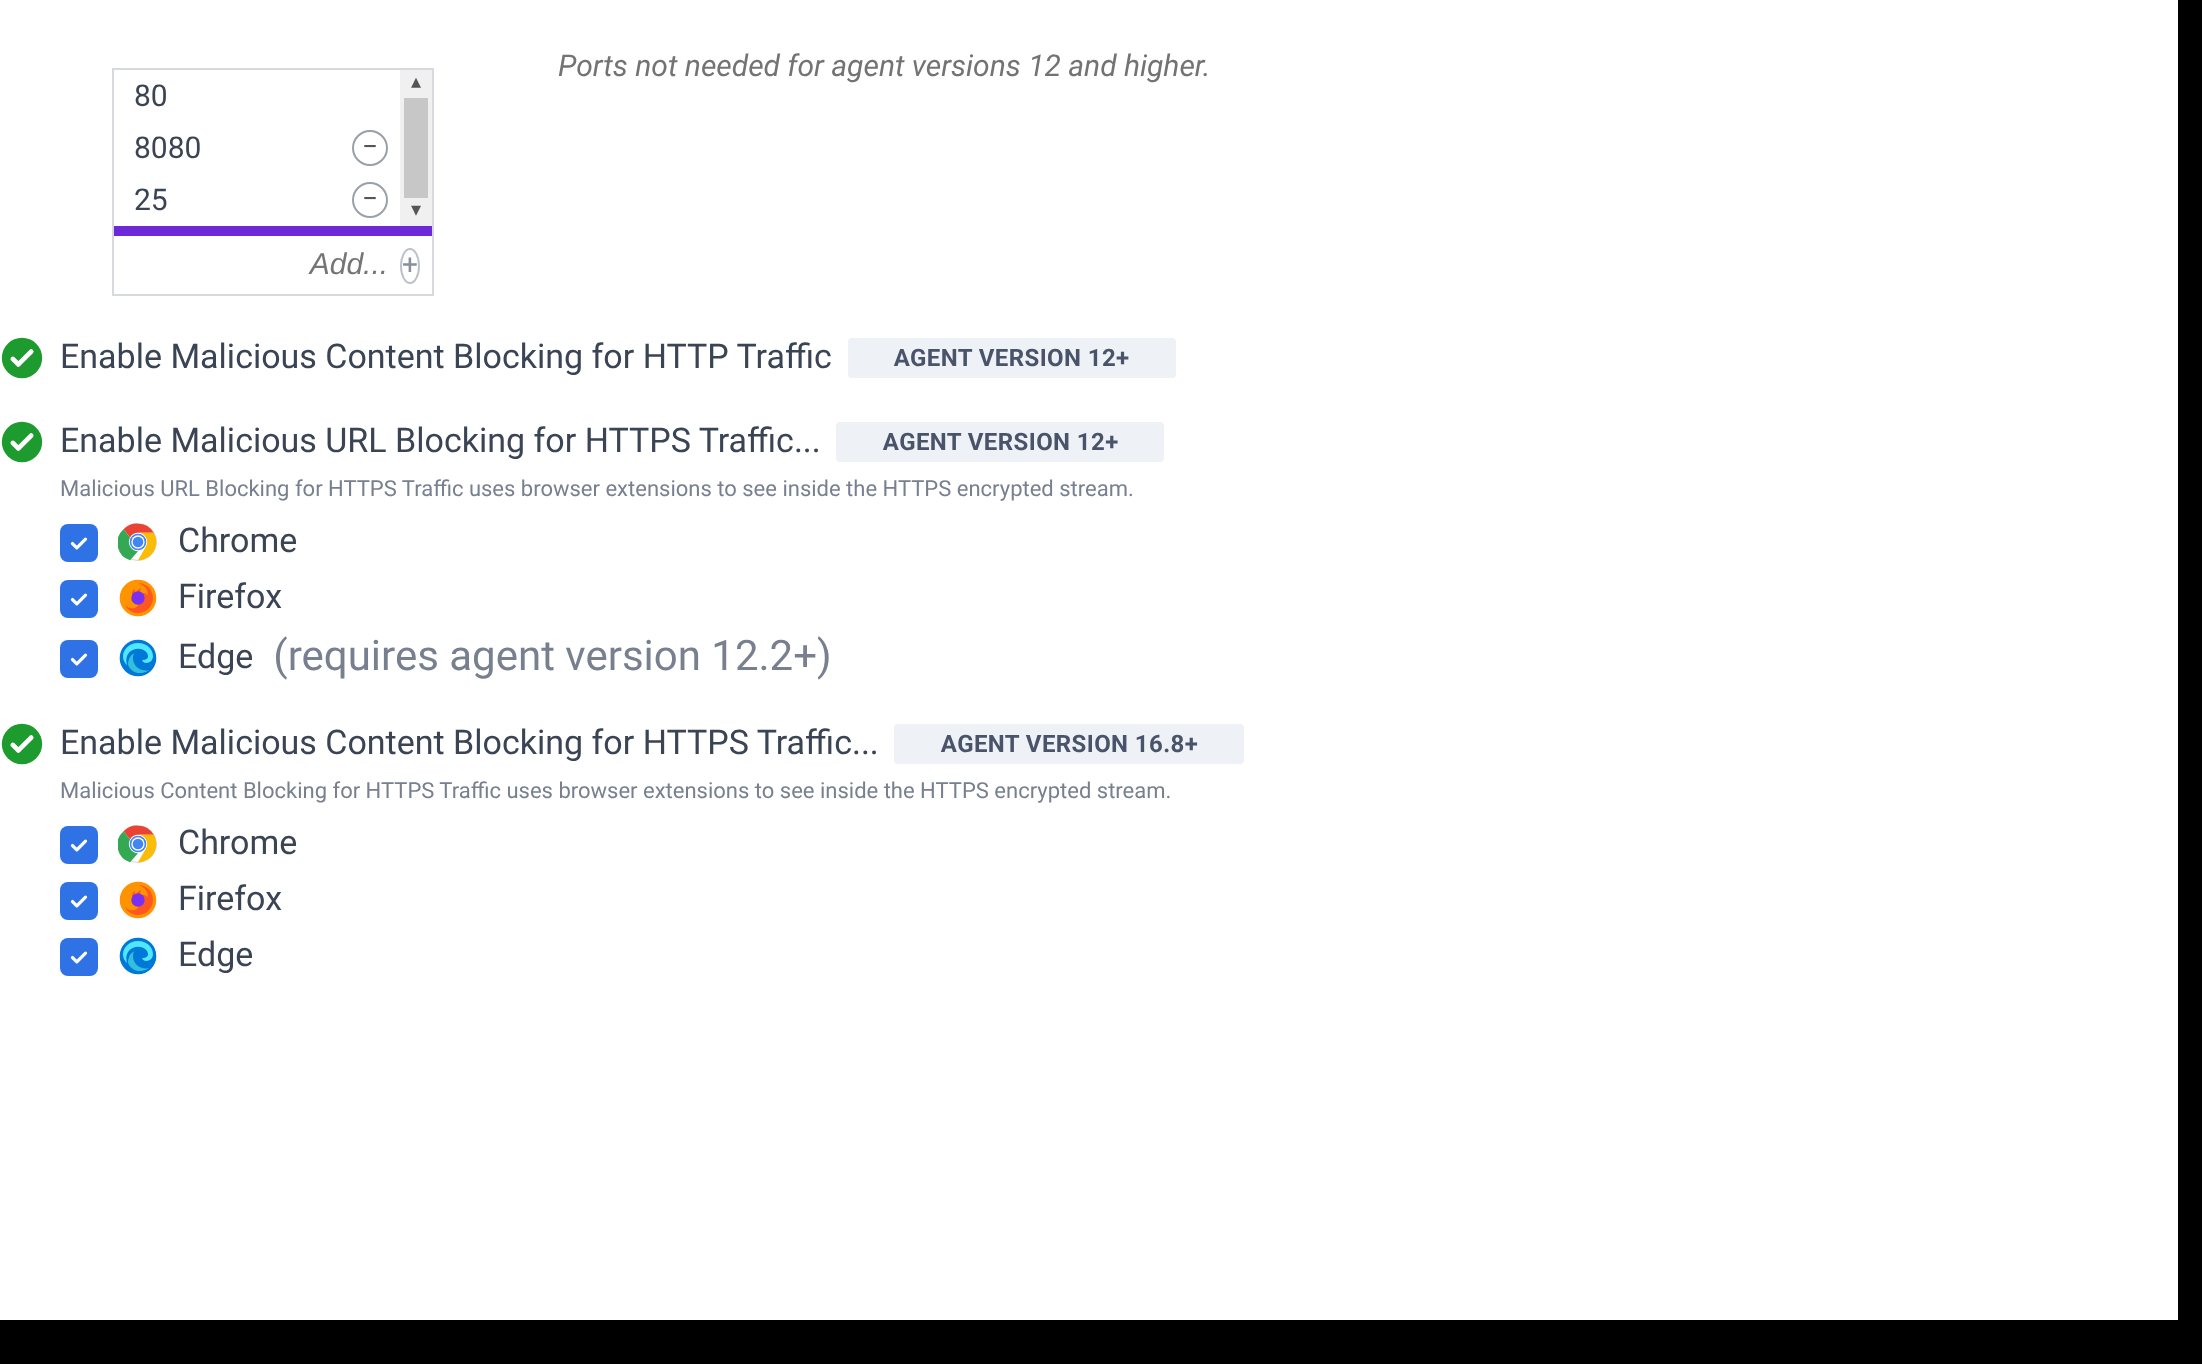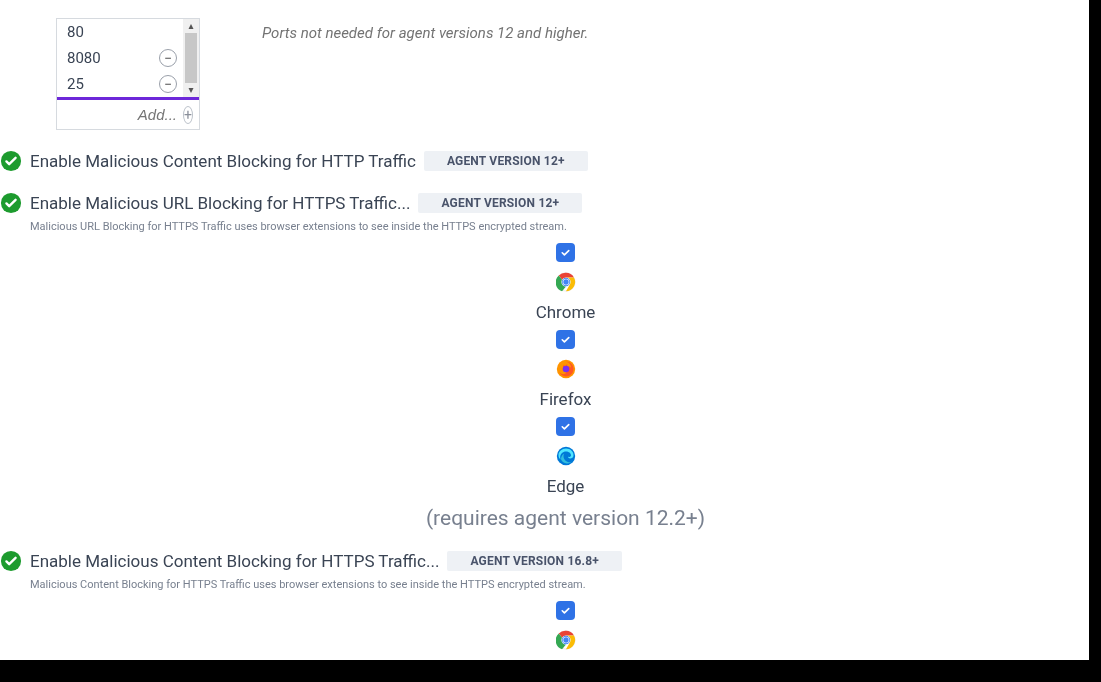--- a/index.html
+++ b/index.html
@@ -59,22 +59,23 @@
     margin: 14px 0 10px 30px;
   }
   .ports-area {
     display: flex;
     align-items: flex-start;
     margin-left: 56px;
     gap: 18px;
   }
   .ports-box {
     border: 1px solid #d6dadf;
-    width: 144px;
+    width: 161px;
     background: #fff;
+    margin-top: 16px;
   }
   .ports-list {
     position: relative;
   }
   .port-item {
     display: flex;
     align-items: center;
     justify-content: space-between;
     padding: 4px 22px 4px 10px;
     font-size: 15px;
@@ -114,21 +115,21 @@
     flex: 1;
     width: 12px;
     background: #c7c7c7;
     margin: 0 2px;
   }
   .add-row {
     display: flex;
     align-items: center;
     justify-content: flex-end;
     padding: 5px 6px 5px 8px;
-    border-top: 3px solid #6d28d9;
+    border-top: 5px solid #6d28d9;
     gap: 4px;
   }
   .add-input {
     flex: 1;
     border: none;
     text-align: right;
     font-style: italic;
     color: #9aa0aa;
     font-size: 15px;
     outline: none;
@@ -154,21 +155,20 @@
     color: #737373;
     padding-top: 6px;
     margin-left: 44px;
   }
   .browser-list { margin-left: 30px; }
   .b-item {
     display: flex;
     align-items: center;
     gap: 10px;
     margin: 8px 0;
-    flex-direction: column;
   }
   .cb {
     width: 19px;
     height: 19px;
     border-radius: 4px;
     background: #2f72e6;
     display: flex;
     align-items: center;
     justify-content: center;
   }

